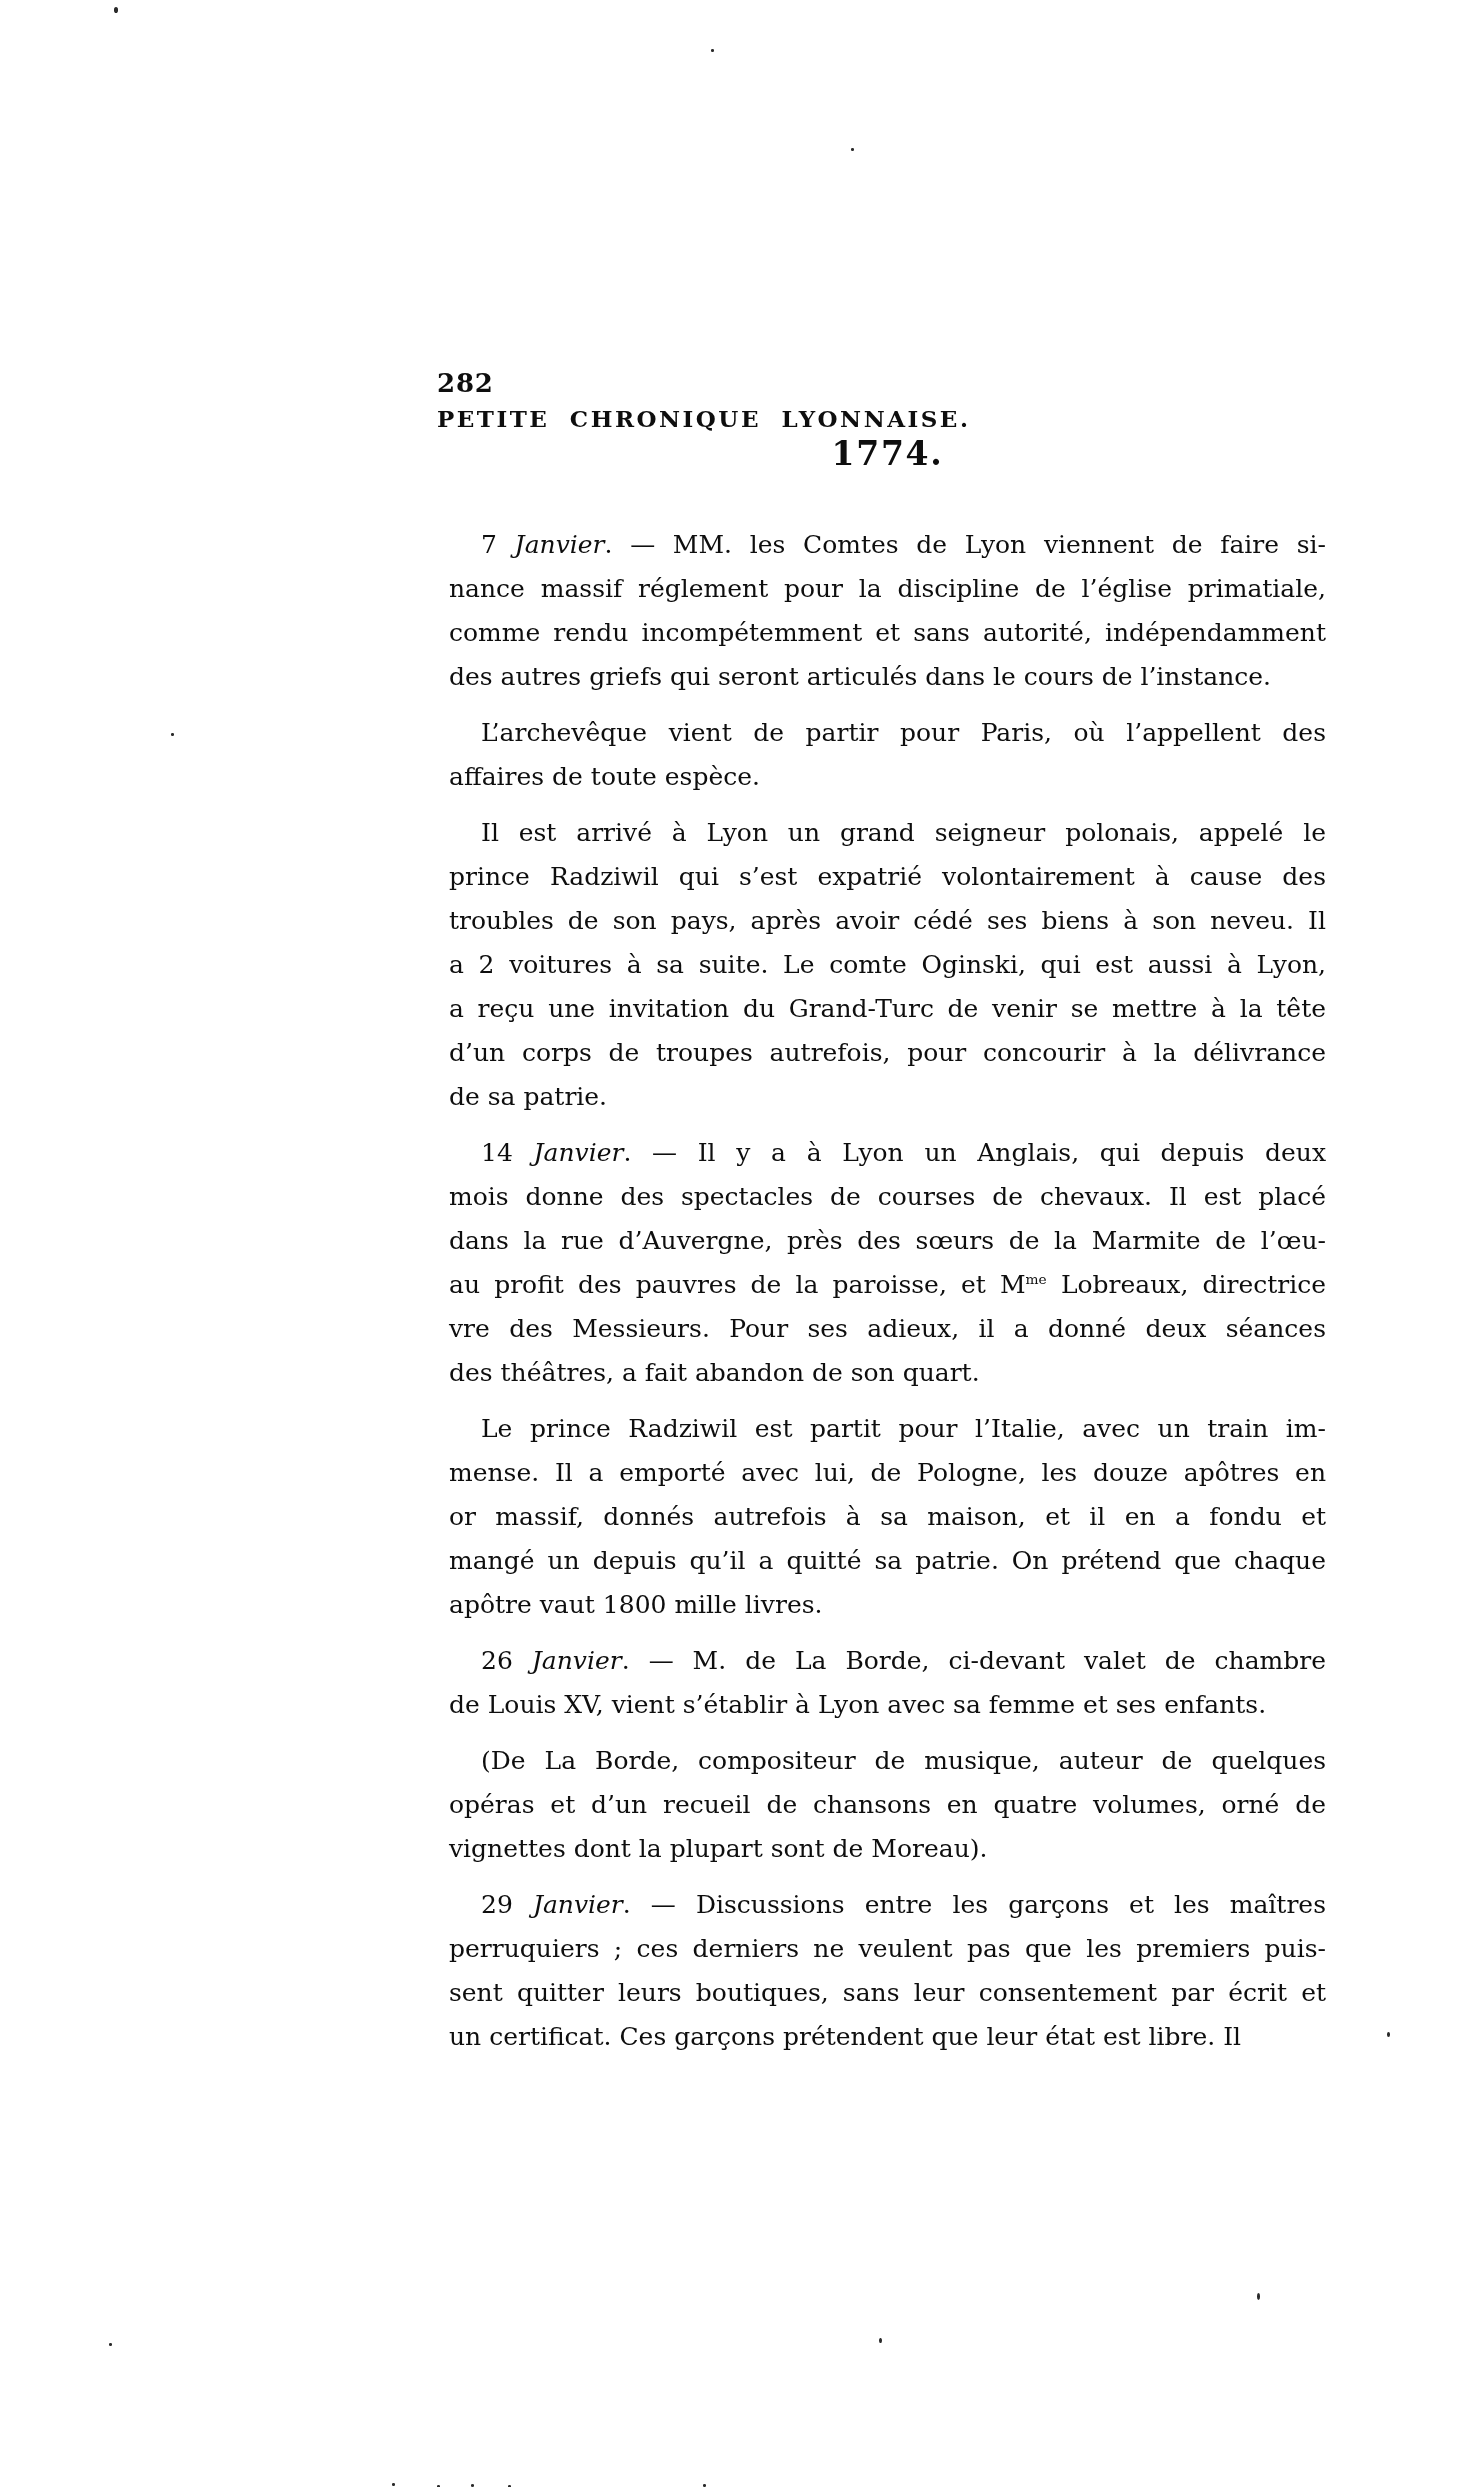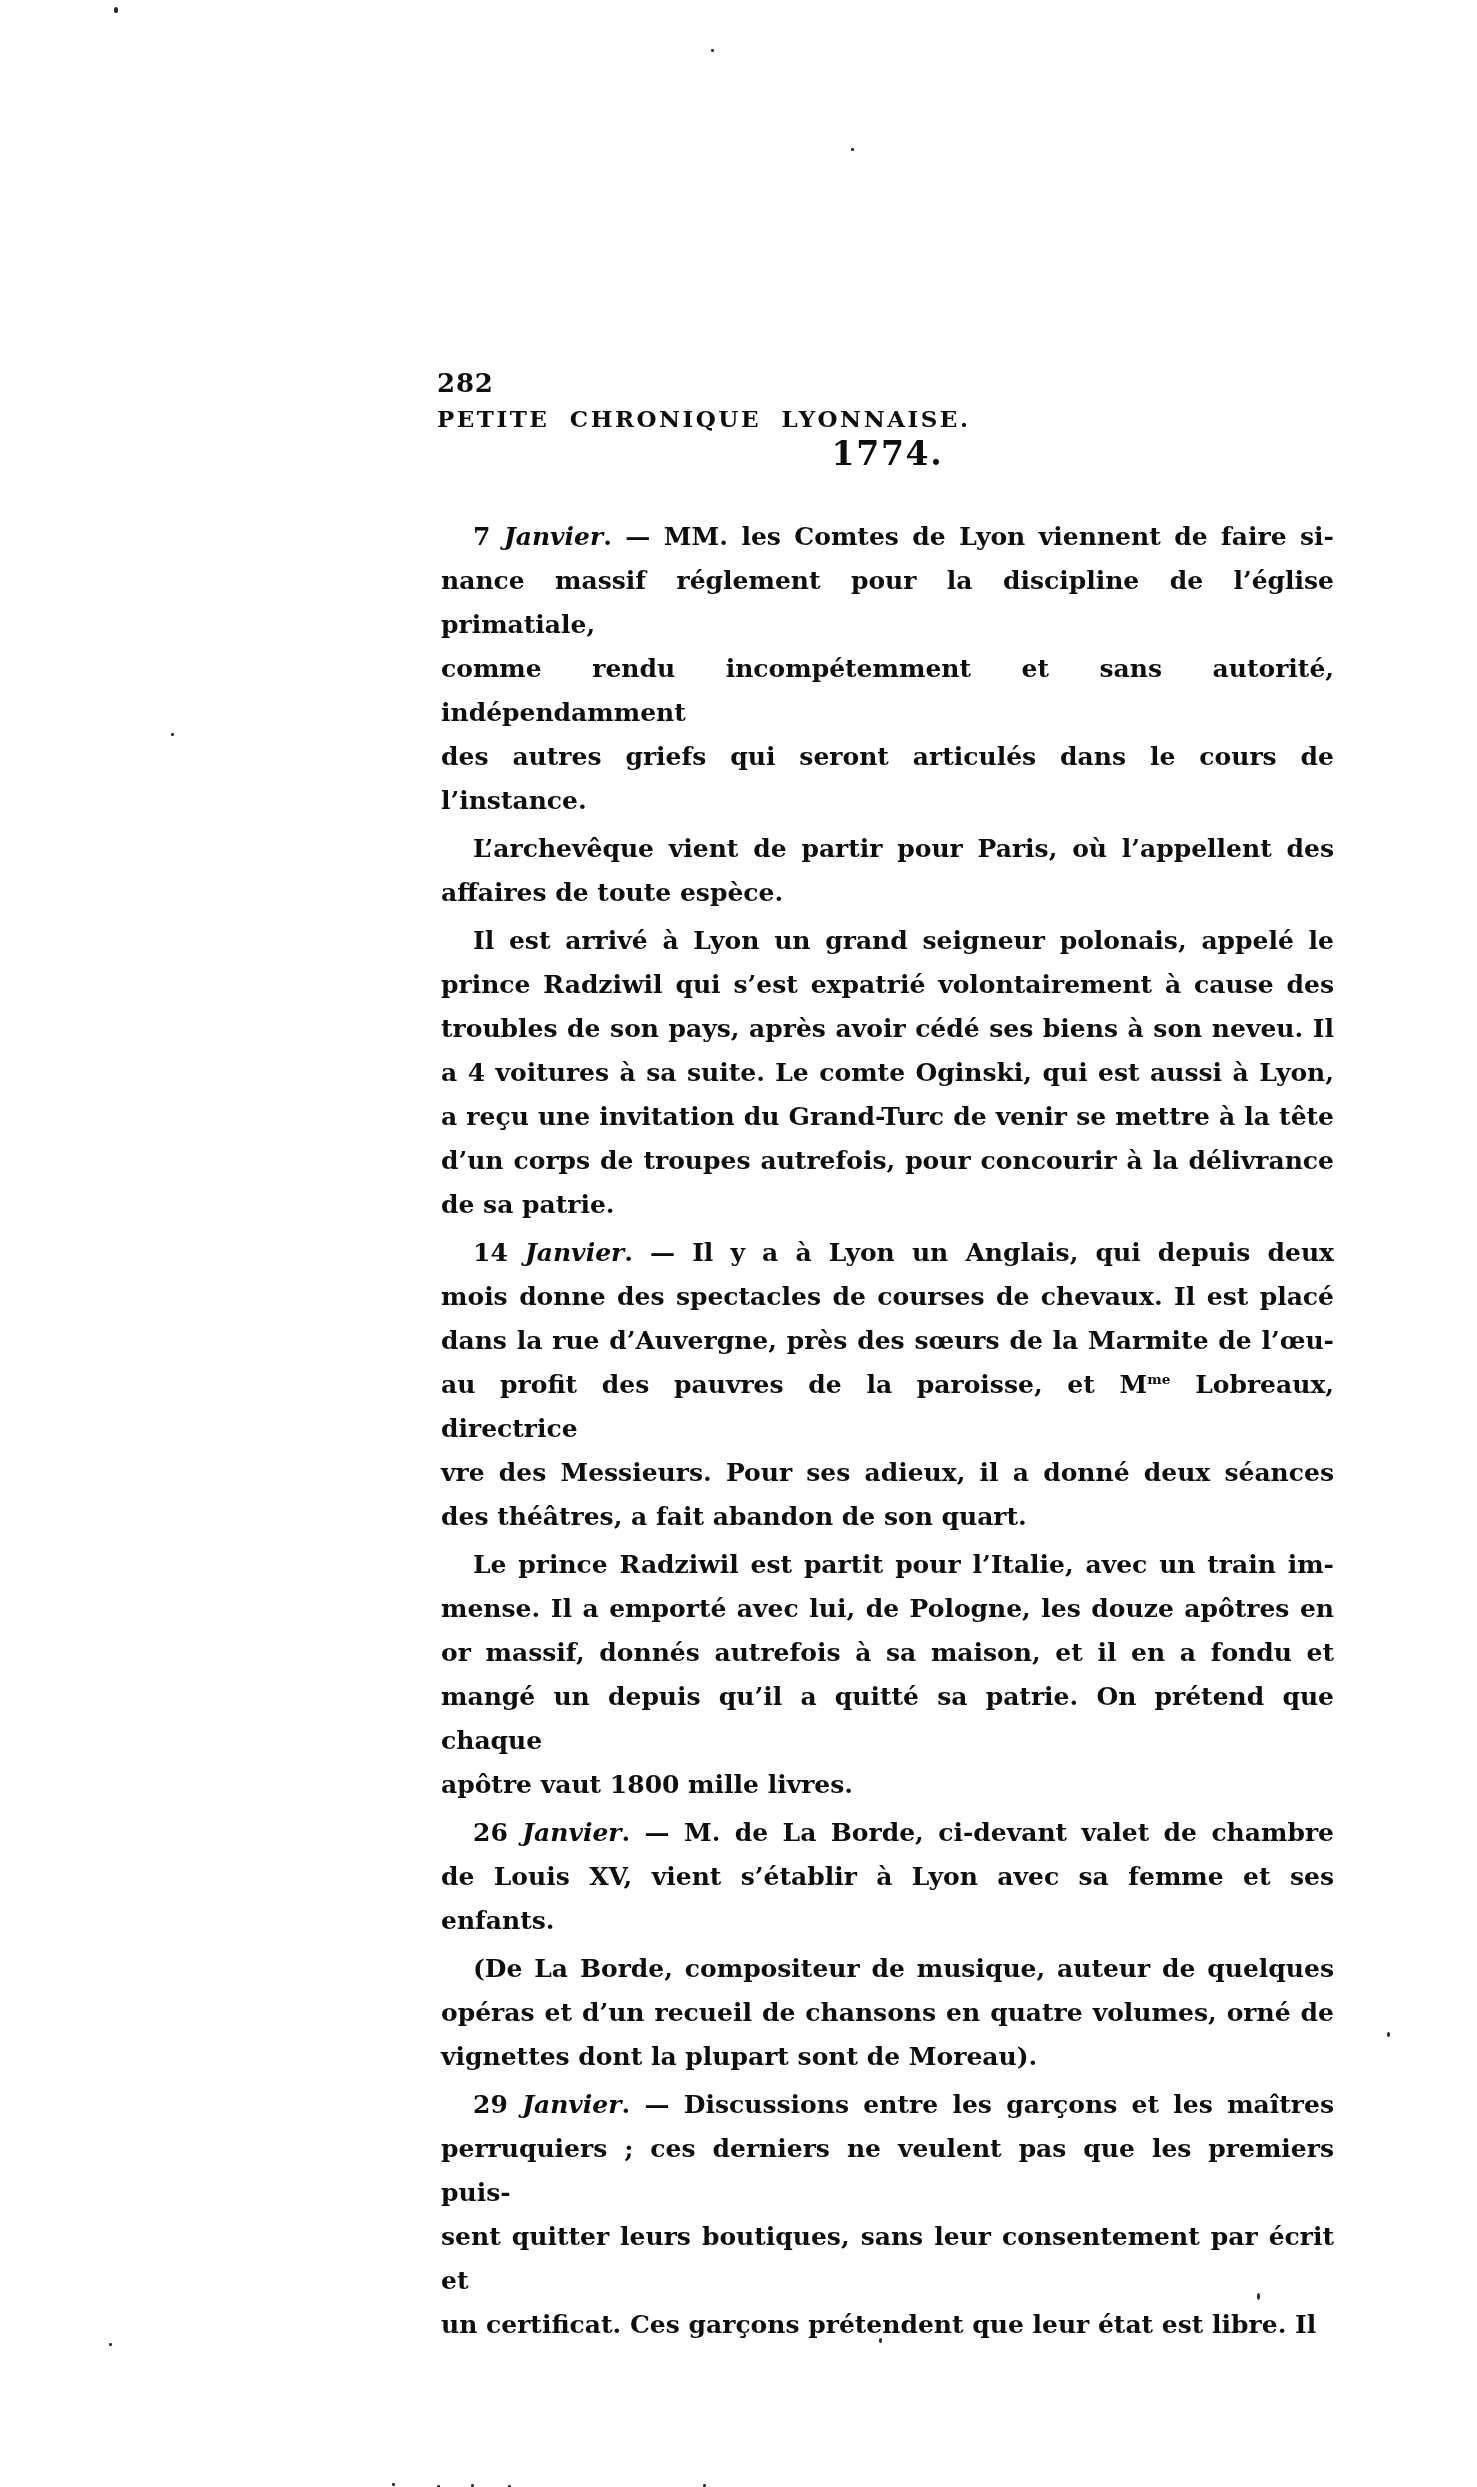--- a/index.html
+++ b/index.html
@@ -57,21 +57,21 @@
 
   
   .text-block {
     position: absolute;
     left: 437px;
     top: 511px;
     width: 901px;
     font-size: 25px;
     line-height: 44px;
   }
-  .paragraph { margin: 4px; font-weight: bold; }
+  .paragraph { margin: 12px; }
   .line {
     text-align: justify;
     text-align-last: justify;
     -moz-text-align-last: justify;
     white-space: normal;
   }
   .line.last {
     text-align-last: left;
     -moz-text-align-last: left;
   }
@@ -113,21 +113,21 @@
 
     <div class="paragraph">
       <div class="line indent">L’archevêque vient de partir pour Paris, où l’appellent des</div>
       <div class="line last">affaires de toute espèce.</div>
     </div>
 
     <div class="paragraph">
       <div class="line indent">Il est arrivé à Lyon un grand seigneur polonais, appelé le</div>
       <div class="line">prince Radziwil qui s’est expatrié volontairement à cause des</div>
       <div class="line">troubles de son pays, après avoir cédé ses biens à son neveu. Il</div>
-      <div class="line">a 4 voitures à sa suite. Le comte Oginski, qui est aussi à Lyon,</div>
+      <div class="line">a 2 voitures à sa suite. Le comte Oginski, qui est aussi à Lyon,</div>
       <div class="line">a reçu une invitation du Grand-Turc de venir se mettre à la tête</div>
       <div class="line">d’un corps de troupes autrefois, pour concourir à la délivrance</div>
       <div class="line last">de sa patrie.</div>
     </div>
 
     <div class="paragraph">
       <div class="line indent"><span>14 </span><span class="it">Janvier</span><span>. — Il y a à Lyon un Anglais, qui depuis deux</span></div>
       <div class="line">mois donne des spectacles de courses de chevaux. Il est placé</div>
       <div class="line">dans la rue d’Auvergne, près des sœurs de la Marmite de l’œu-</div>
       <div class="line"><span>au profit des pauvres de la paroisse, et M</span><sup class="sup">me</sup><span> Lobreaux, directrice</span></div>

